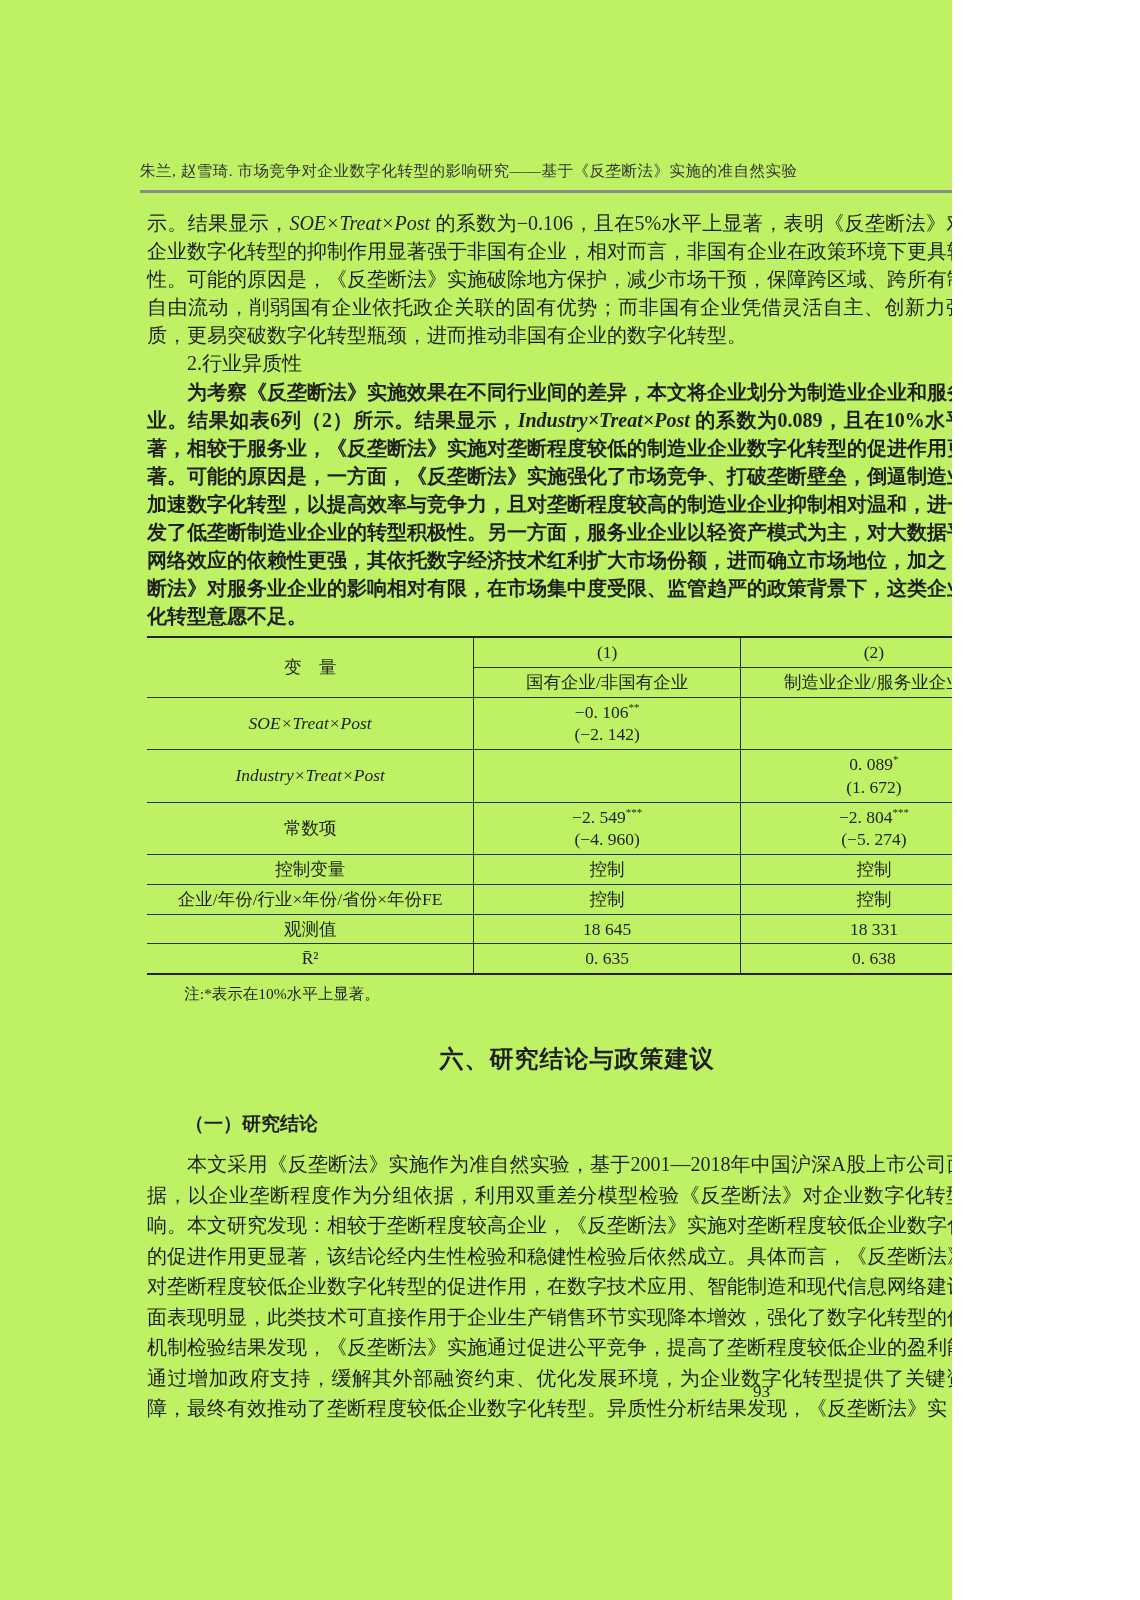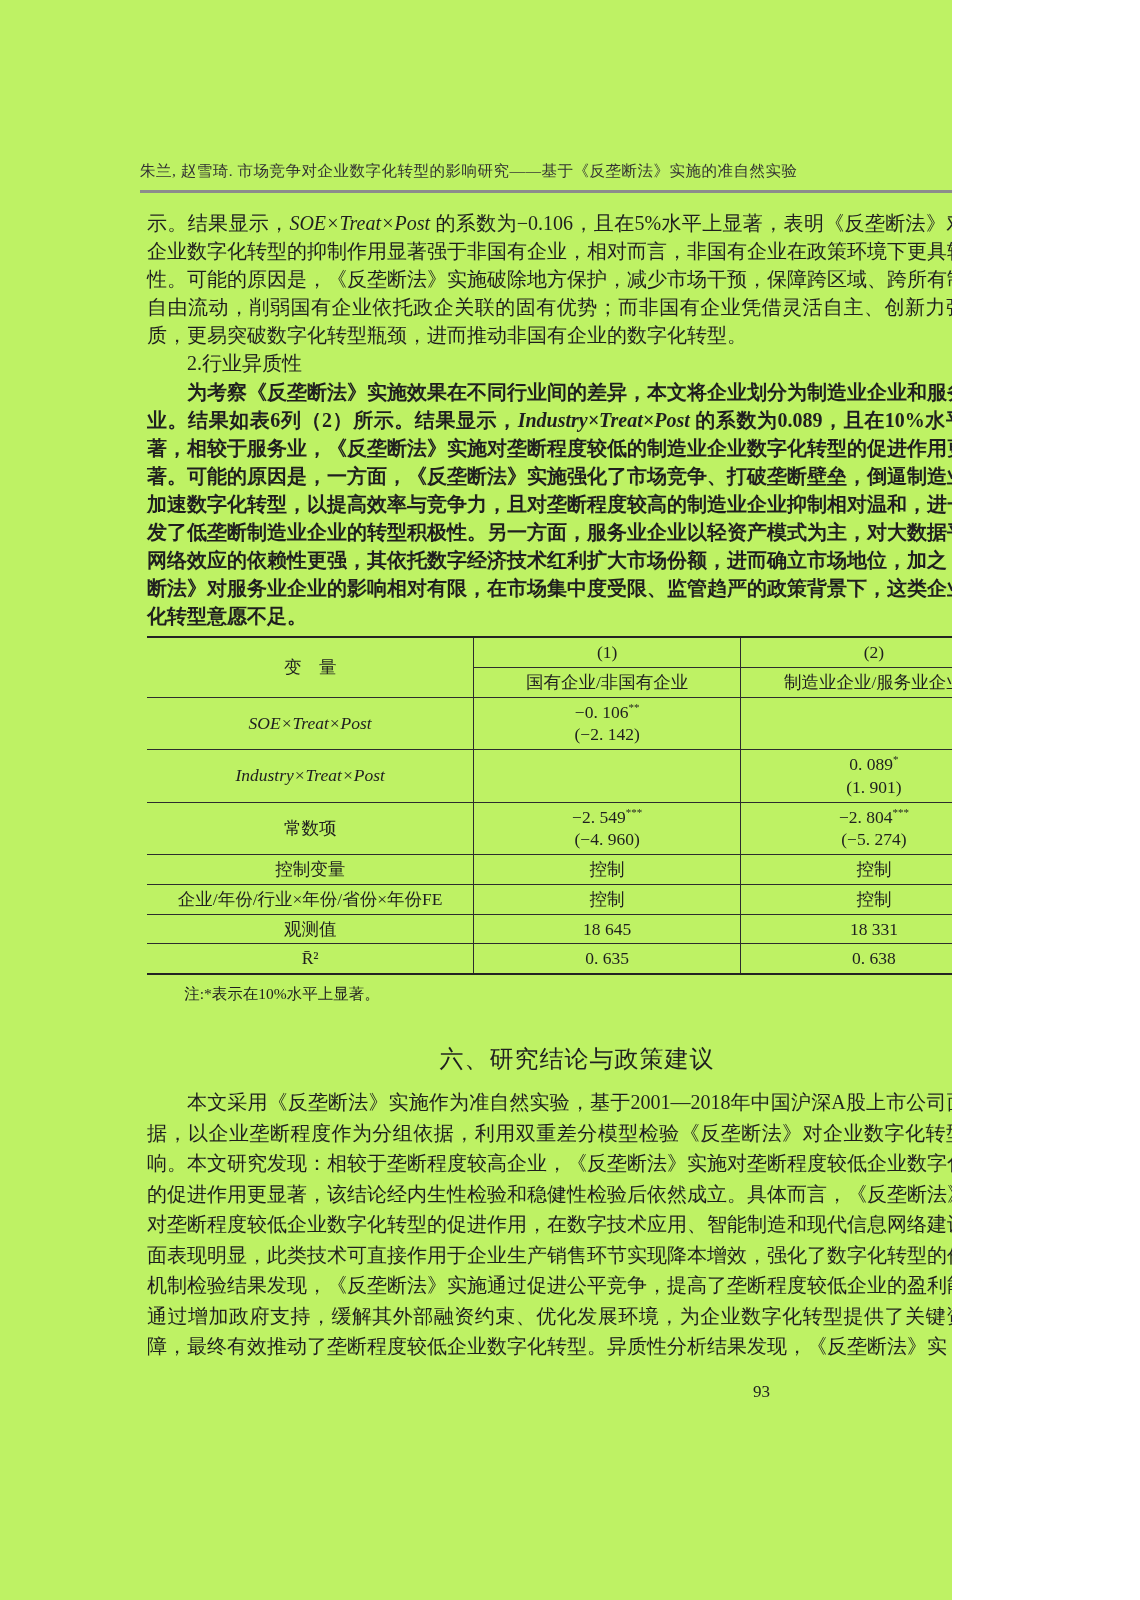--- a/index.html
+++ b/index.html
@@ -46,21 +46,21 @@
     padding:3px 6px;line-height:1.3;
   }
   table.het td:not(:last-child){border-right:1px solid #2d2d2d;}
   table.het tr:last-child td{border-bottom:none;}
   table.het td.it{font-style:italic;}
   table.het sup{font-size:11px;line-height:0;}
   .tbl-note{
     font-size:15.5px;margin-top:9px;padding-left:2.4em;
   }
   .sec-heading{
-    text-align:center;font-weight:normal;font-size:24px;
+    text-align:center;font-weight:bold;font-size:24px;
     font-family:"Liberation Serif","DejaVu Serif",serif;
     margin:38px 0 0 0;letter-spacing:1px;
   }
   .subsec-heading{
     font-family:"Liberation Sans","DejaVu Sans",sans-serif;
     font-weight:bold;font-size:19px;
     margin:36px 0 0 0;text-indent:2em;
   }
   .para-conclusion{
     font-size:20px;line-height:30.5px;text-align:justify;
@@ -109,21 +109,21 @@
                 <div><span>−0. 106</span><sup>**</sup></div>
                 <div>(−2. 142)</div>
               </td>
               <td></td>
             </tr>
             <tr>
               <td class="it">Industry×Treat×Post</td>
               <td></td>
               <td>
                 <div><span>0. 089</span><sup>*</sup></div>
-                <div>(1. 901)</div>
+                <div>(1. 672)</div>
               </td>
             </tr>
             <tr>
               <td>常数项</td>
               <td>
                 <div><span>−2. 549</span><sup>***</sup></div>
                 <div>(−4. 960)</div>
               </td>
               <td>
                 <div><span>−2. 804</span><sup>***</sup></div>
@@ -166,20 +166,21 @@
                 <div><span>0. 638</span></div>
               </td>
             </tr>
           </tbody>
       </table>
       <div class="tbl-note">注:*表示在10%水平上显著。</div>
     </div>
 
     <div class="sec-heading">六、研究结论与政策建议</div>
 
+    <div class="subsec-heading">（一）研究结论</div>
 
     <p class="para-conclusion">本文采用《反垄断法》实施作为准自然实验，基于2001—2018年中国沪深A股上市公司面板数据，以企业垄断程度作为分组依据，利用双重差分模型检验《反垄断法》对企业数字化转型的影响。本文研究发现：相较于垄断程度较高企业，《反垄断法》实施对垄断程度较低企业数字化转型的促进作用更显著，该结论经内生性检验和稳健性检验后依然成立。具体而言，《反垄断法》实施对垄断程度较低企业数字化转型的促进作用，在数字技术应用、智能制造和现代信息网络建设等方面表现明显，此类技术可直接作用于企业生产销售环节实现降本增效，强化了数字化转型的价值。机制检验结果发现，《反垄断法》实施通过促进公平竞争，提高了垄断程度较低企业的盈利能力，通过增加政府支持，缓解其外部融资约束、优化发展环境，为企业数字化转型提供了关键资源保障，最终有效推动了垄断程度较低企业数字化转型。异质性分析结果发现，《反垄断法》实</p>
 
   </div>
 
   <div class="page-number">93</div>
 
 </div>
 
 </body></html>

